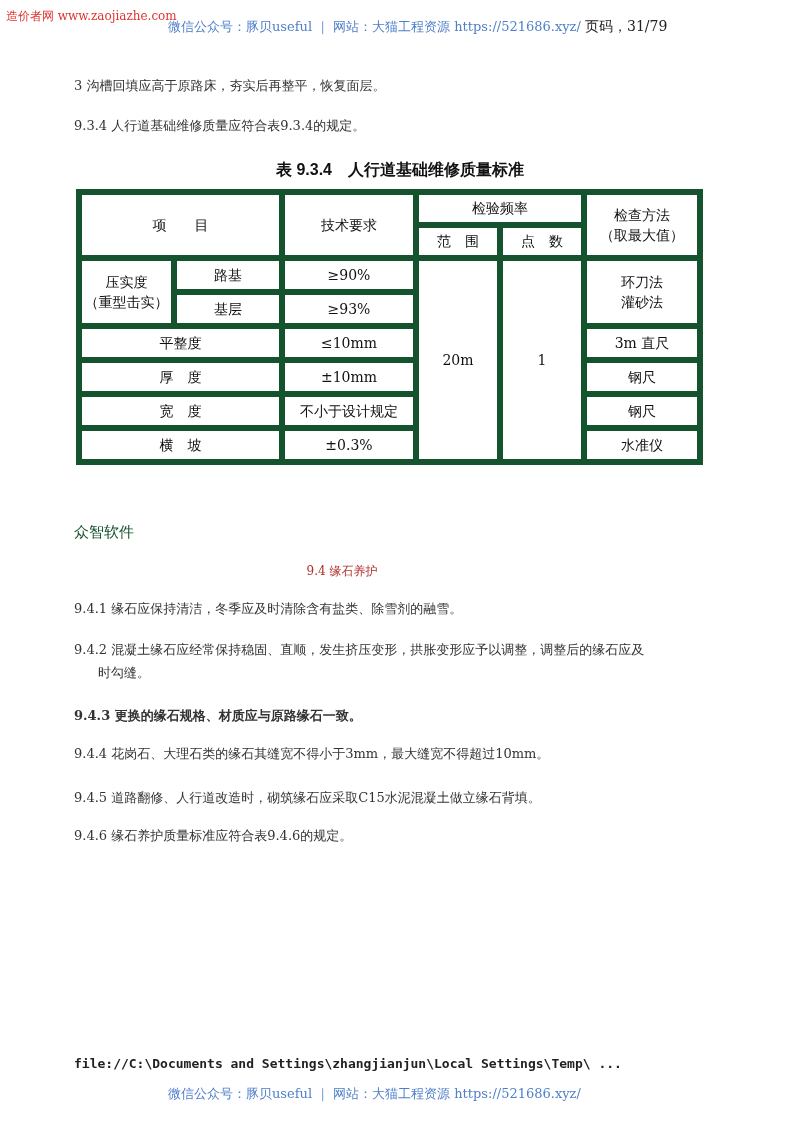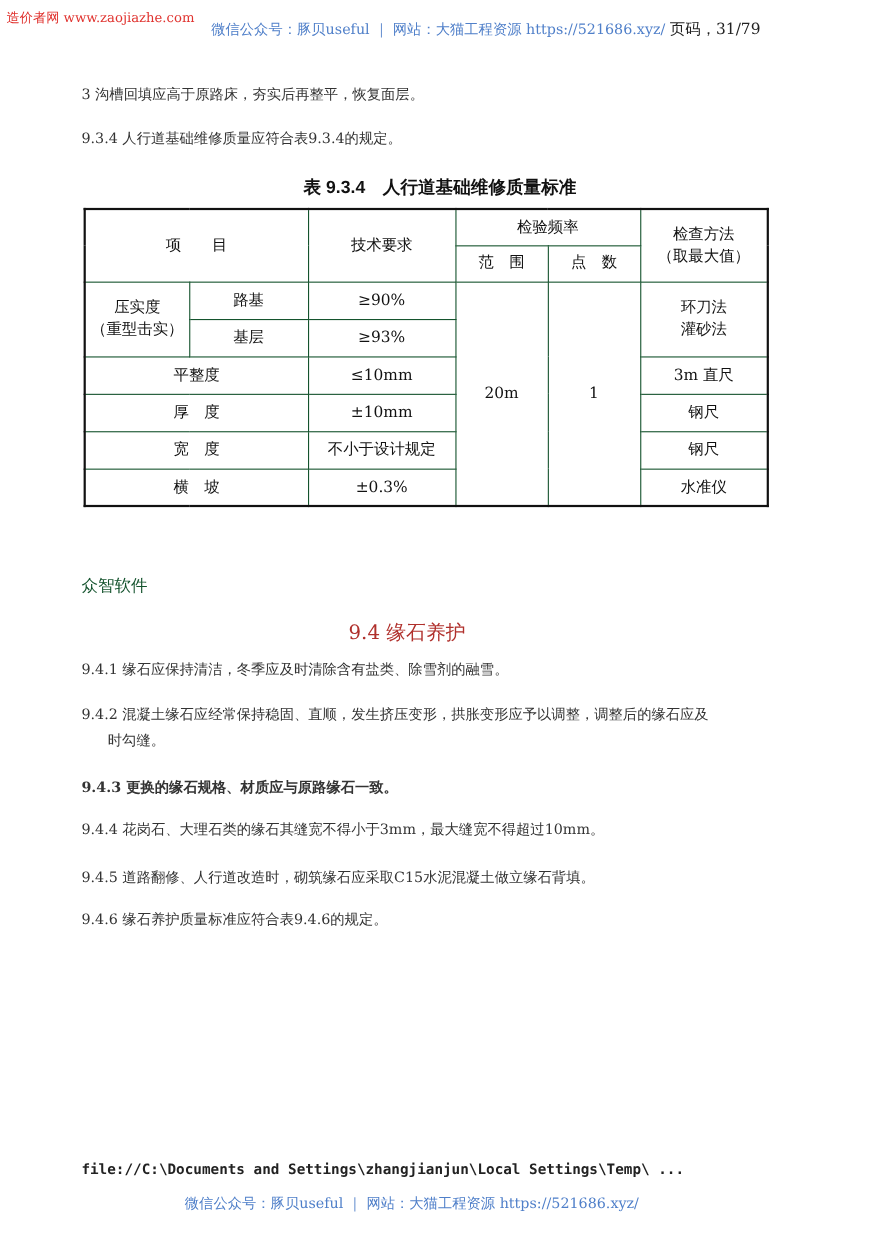--- a/index.html
+++ b/index.html
@@ -1,30 +1,30 @@
 <!DOCTYPE html>
 <html><head>
 <meta charset="utf-8">
 <style>
   html, body { margin:0; padding:0; background:#ffffff; }
   body { width:800px; height:1132px; position:relative; overflow:hidden;
          font-family:"DejaVu Serif","Liberation Serif",serif; color:#222; }
   .abs { position:absolute; white-space:nowrap; }
   .site-tag { left:6px; top:8px; font-size:12px; color:#e0332f; }
   .wm { color:#4f7fc9; font-size:13px; }
-  .wm-top { left:168px; top:18px;margin-left:24px; }
+  .wm-top { left:168px; top:18px; }
   .page-no { font-size:14px; color:#222; }
   .p { font-size:13px; color:#333; }
   .table-title { left:0; width:800px; text-align:center; top:160px;
     font-family:Liberation Sans, sans-serif; font-weight:bold; font-size:16px; color:#111; }
   table.std { position:absolute; left:76px; top:189px; border-collapse:collapse;
     font-family:"DejaVu Serif","Liberation Serif",serif; font-size:14px; color:#111; }
-  table.std td { border:1px solid #14532d; text-align:center; vertical-align:middle; padding:0; line-height:1.45; }
+  table.std td { border:6px solid #14532d; text-align:center; vertical-align:middle; padding:0; line-height:1.45; }
   table.std { border:2px solid #111; }
-  .heading-red { left:0; width:684px; text-align:center; top:563px; font-size:18px; color:#b0302c;padding-left:28px; }
+  .heading-red { left:0; width:684px; text-align:center; top:563px; font-size:12px; color:#b0302c; }
   .brand { left:74px; top:523px; font-size:15px; font-family:"DejaVu Sans","Liberation Sans",sans-serif; color:#14532d; }
   .footer-path { left:74px; top:1056px; font-size:13px; color:#222; font-family:"DejaVu Sans Mono","Liberation Mono",monospace;font-weight:bold; }
   .footer-date { left:655px; top:1152px; font-size:13px; color:#15803d;margin-left:48px; }
   .wm-bottom { left:168px; top:1085px; }
 </style>
 </head>
 <body>
 
 <div class="abs site-tag">造价者网 www.zaojiazhe.com</div>
 <div class="abs wm wm-top">

